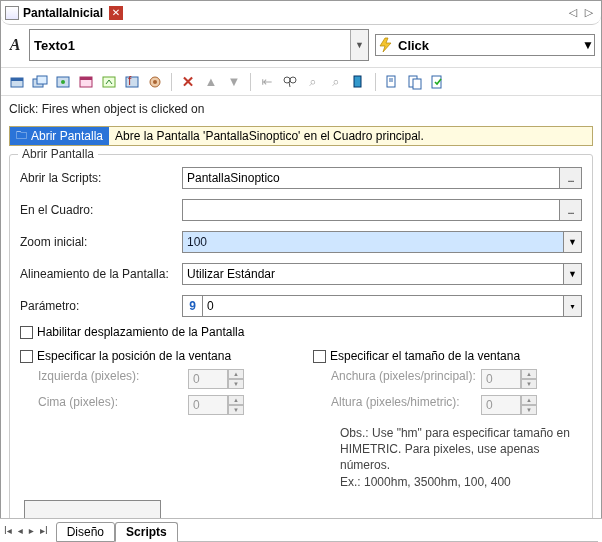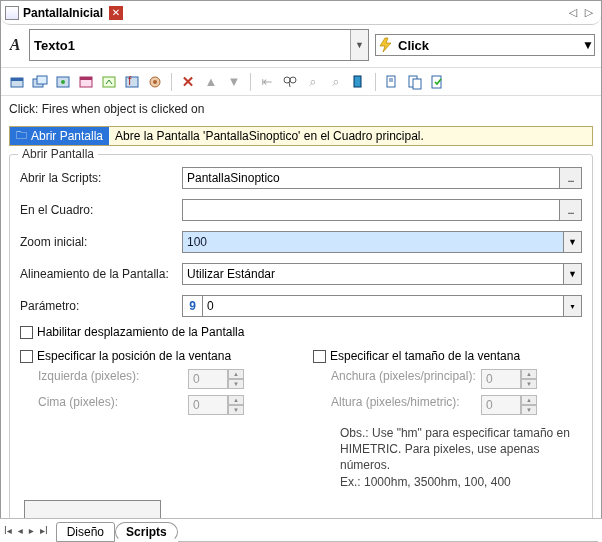--- a/index.html
+++ b/index.html
@@ -58,21 +58,21 @@
 .spin-btns div { flex: 1; border: 1px solid #bbb; background: #eee; font-size: 6px; display: flex; align-items: center; justify-content: center; color: #888; }
 
 .obs { margin: 10px 0 0 320px; color: #444; line-height: 1.35; width: 250px; }
 
 .style-btn { margin: 10px 16px 0 4px; padding: 20px 10px; border: 1px solid #888; background: #f4f4f4; cursor: pointer; }
 
 .bottom-tabs { position: absolute; bottom: 0; left: 0; right: 0; height: 24px; border-top: 1px solid #bbb; display: flex; align-items: center; background: #fff; padding: 0 4px; }
 .bt-nav { display: flex; gap: 6px; margin-right: 8px; color: #555; }
 .bt-nav span { cursor: pointer; font-size: 10px; }
 .bt-tab { padding: 2px 10px; border: 1px solid #999; border-top: 1px solid #999; border-top-left-radius: 3px; border-top-right-radius: 3px; background: #fff; cursor: pointer; position: relative; top: 1px; }
-.bt-tab.active { font-weight: bold; background: #fff; border-bottom: 1px solid #fff; border-radius: 10px; }
+.bt-tab.active { font-weight: bold; background: #fff; border-bottom: 1px solid #fff; }
 .bt-line { flex: 1; border-bottom: 1px solid #bbb; height: 1px; align-self: flex-end; }
 </style>
 </head>
 <body>
 
 <div class="titlebar">
   <div class="doc-icon"></div>
   <div class="title">PantallaInicial</div>
   <div class="close-tab">✕</div>
   <div class="spacer"></div>

